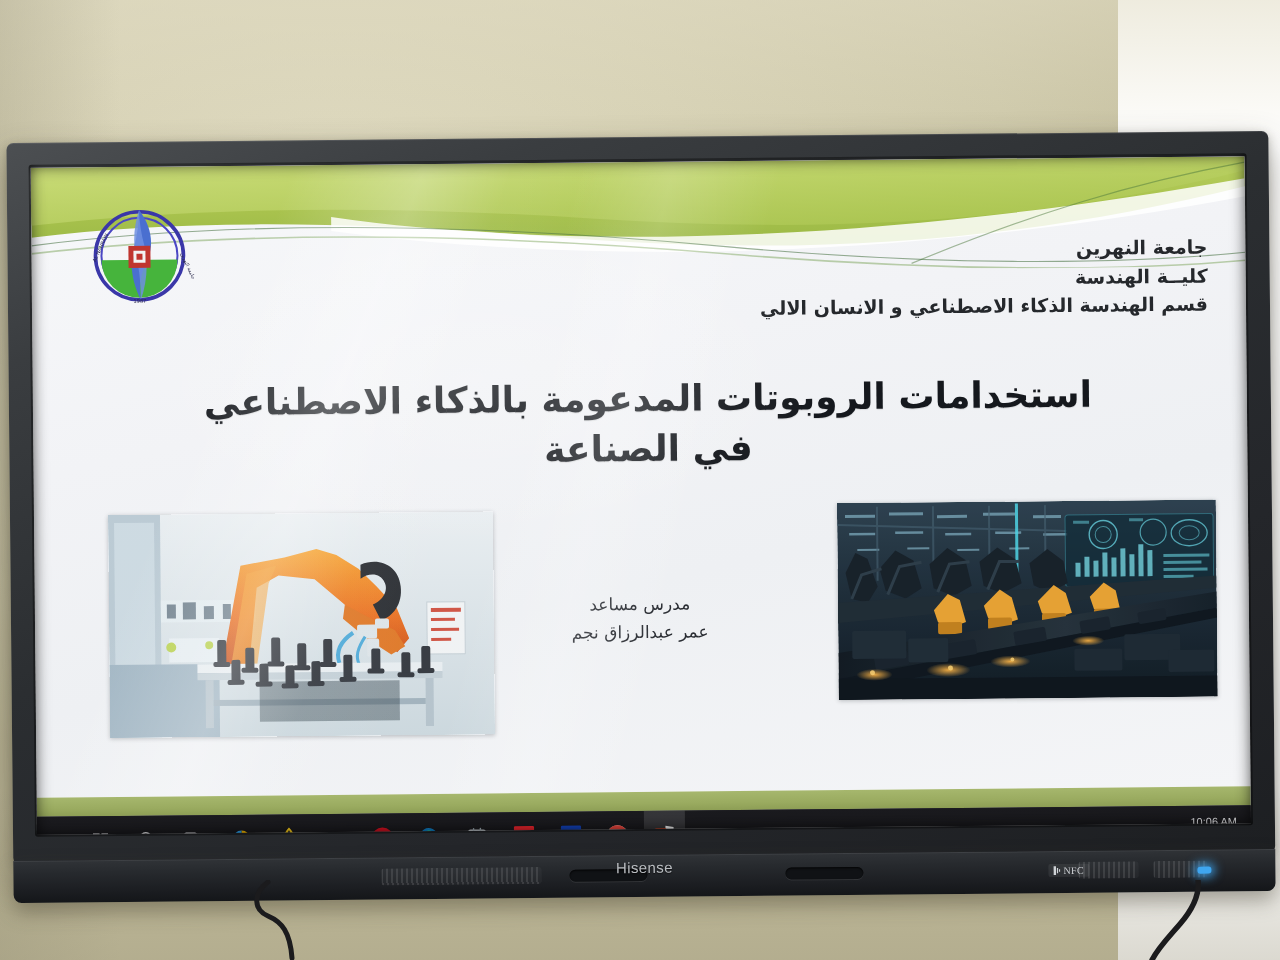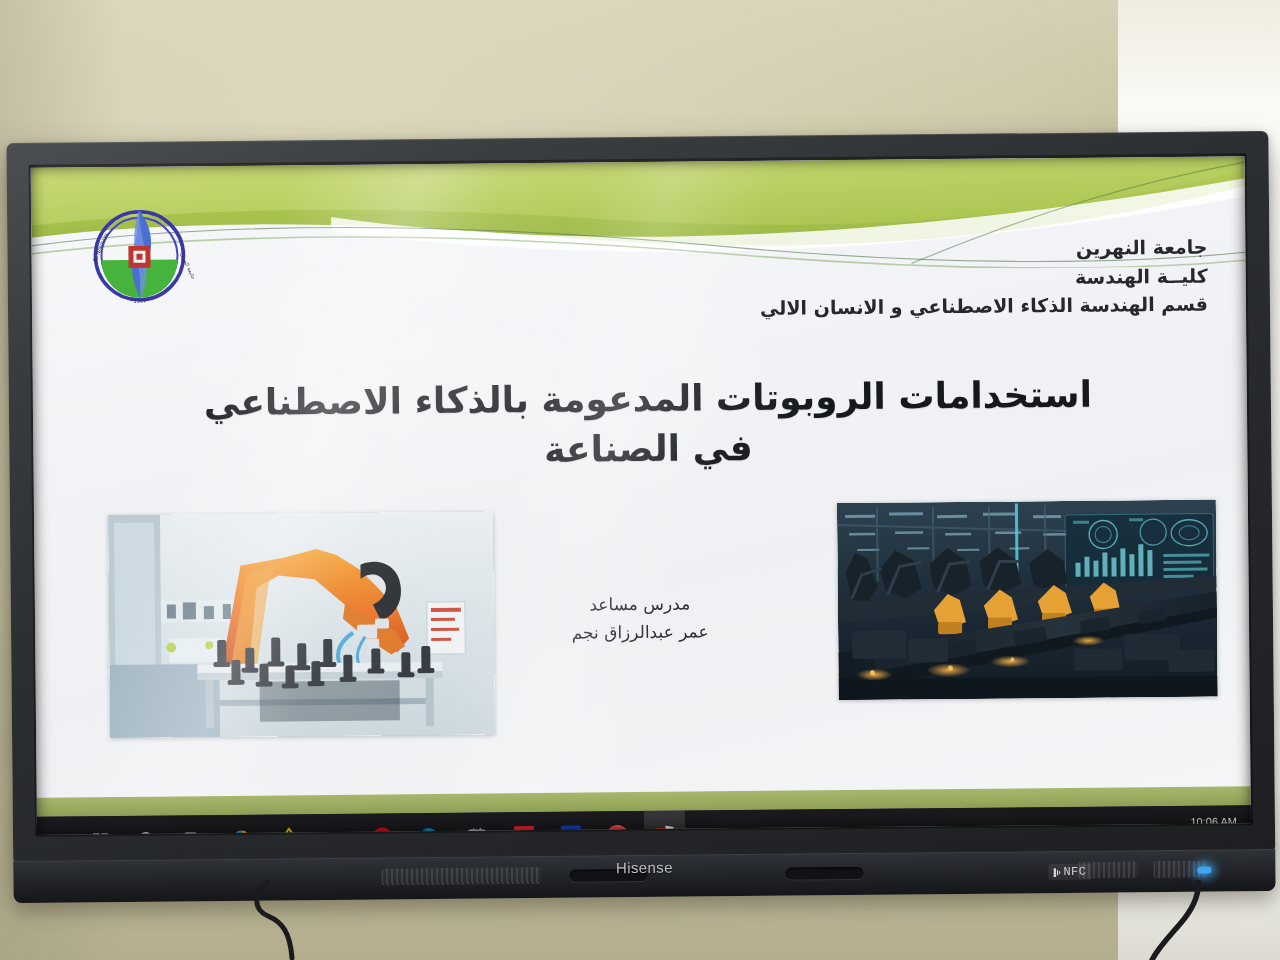--- a/index.html
+++ b/index.html
@@ -257,22 +257,22 @@
   }
   #nfc-badge {
     position: absolute;
     left: 1035px; top: 13px;
     display: flex; align-items: center; gap: 3px;
     padding: 1px 5px;
     border-radius: 2px;
     background: rgba(255,255,255,.07);
   }
   #nfc-badge span {
-    color: #cfd2d6; font-size: 12px; letter-spacing: .4px;
-    font-family: Liberation Mono, monospace;
+    color: #cfd2d6; font-size: 10px; letter-spacing: .4px;
+    font-family: Liberation Serif, serif;
   }
   #led-blue {
     position: absolute;
     left: 1184px; top: 17px;
     width: 14px; height: 7px; border-radius: 3px;
     background: #3fa6f0;
     box-shadow: 0 0 10px 4px rgba(63,166,240,.75);
   }
 
   

